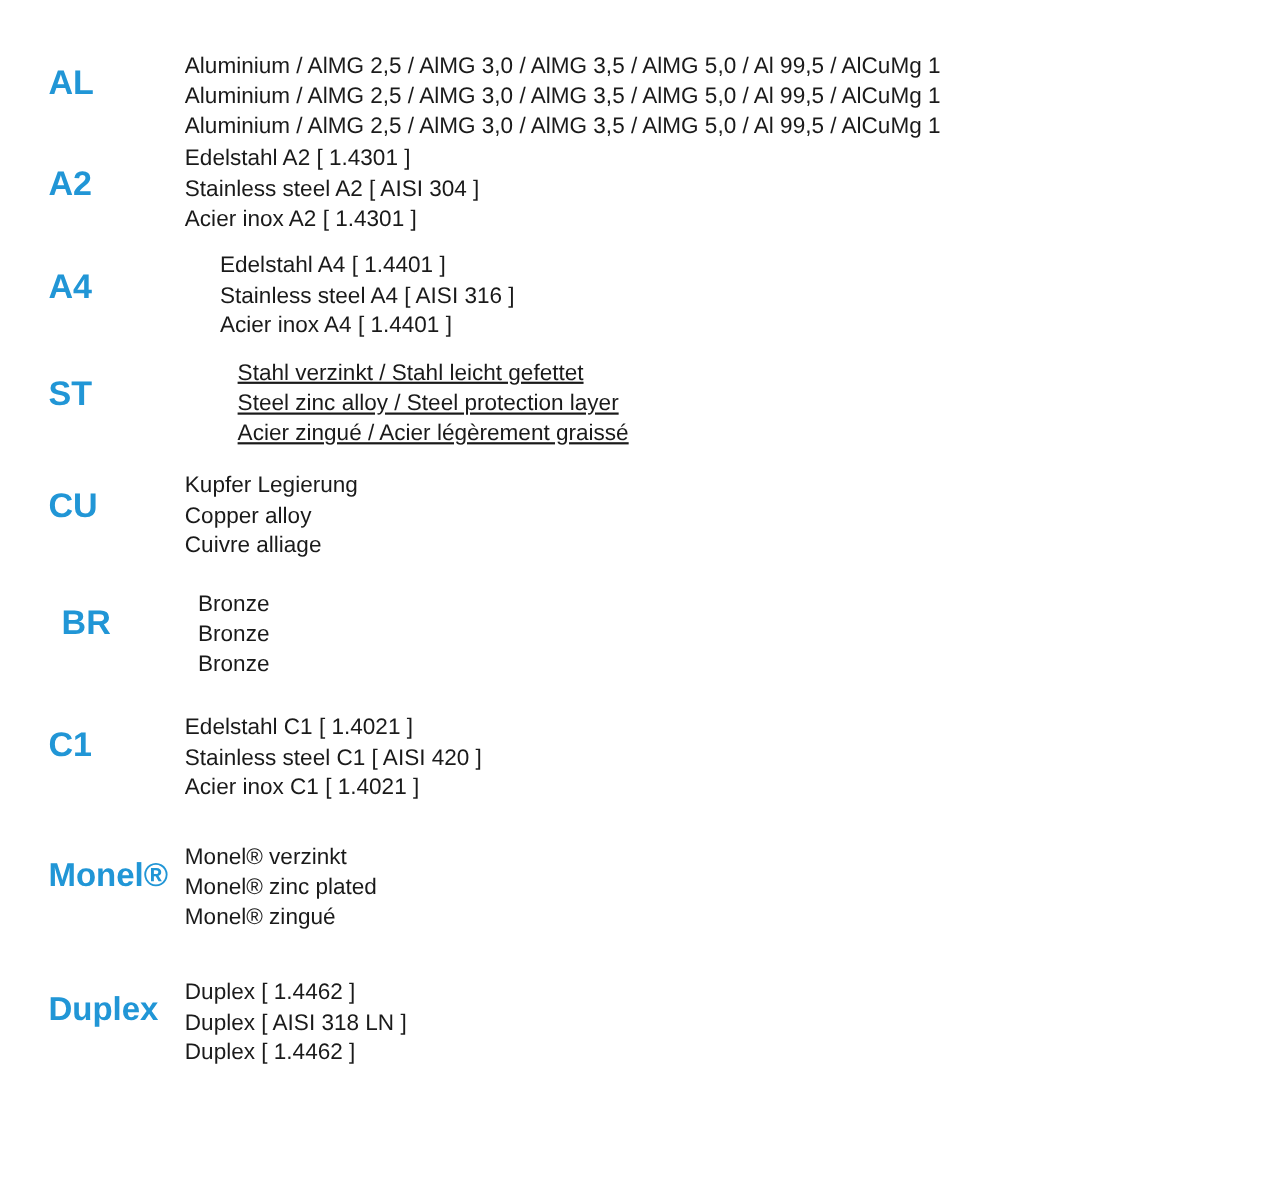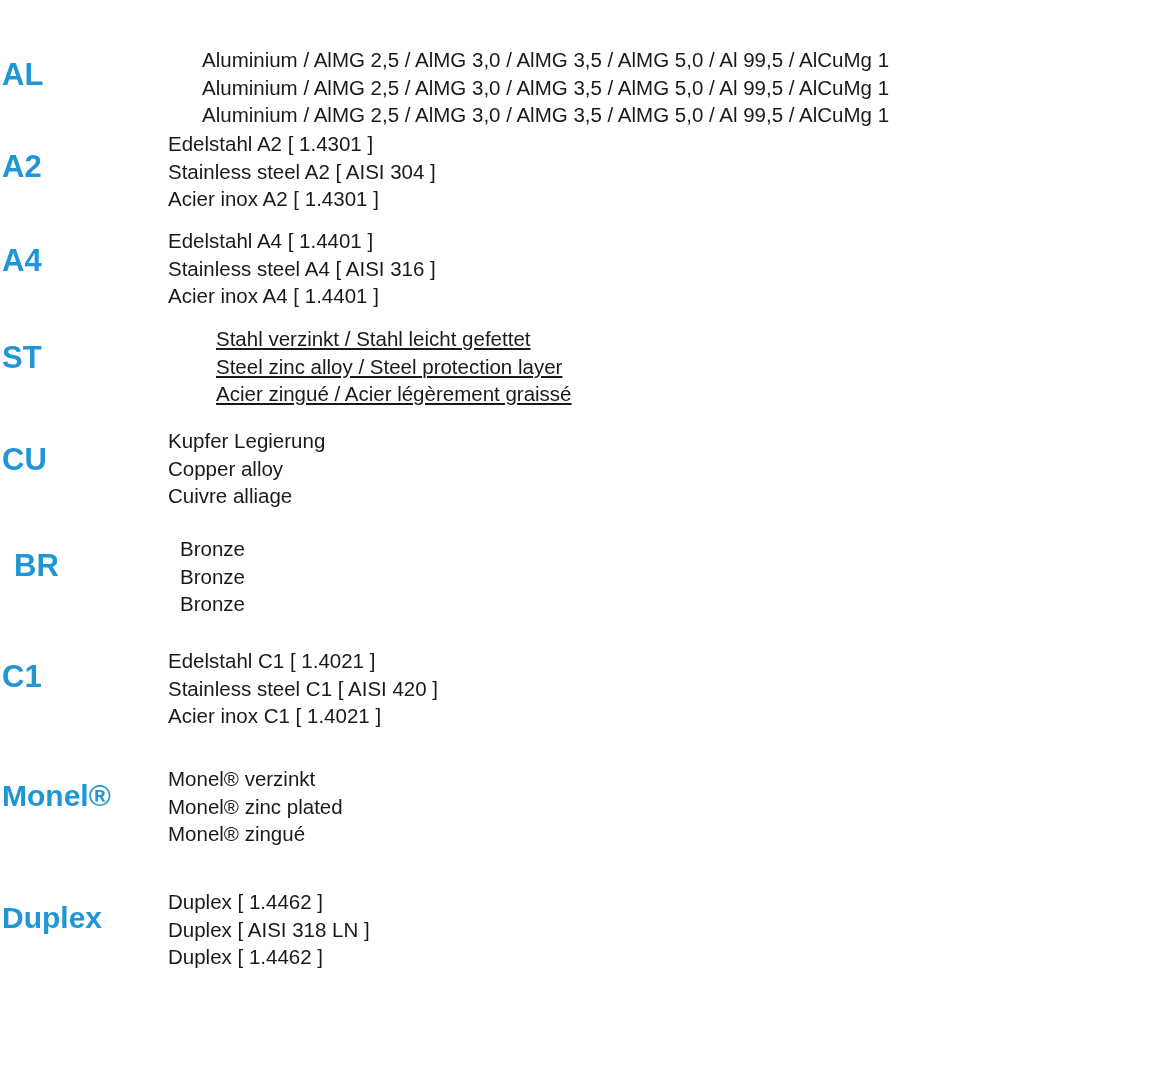--- a/index.html
+++ b/index.html
@@ -39,53 +39,54 @@
     padding-left: 2px;
     display: flex;
     align-items: center;
   }
   .code {
     color: #2196d6;
     font-weight: bold;
     font-size: 31px;
     line-height: 34px;
     white-space: nowrap;
+    margin-left: 42px;
   }
   .desc-cell {
     flex: 1 1 auto;
     box-sizing: border-box;
     padding-top: 2px;
   }
   .desc-line {
     font-size: 20.5px;
     line-height: 27.5px;
     color: #1a1a1a;
     white-space: nowrap;
   }
   
   .row-al      { height: 90px; }
   .row-al .code-cell { height: 90px; }
   .row-a2      { height: 93px; padding-top: 0; }
   .row-a2 .code-cell { height: 93px; }
-  .row-a4      { height: 96px; }
+  .row-a4      { height: 96px; gap: 32px; }
   .row-a4 .code-cell { height: 96px; }
   .row-st      { height: 98px; gap: 48px; }
   .row-st .code-cell { height: 98px; }
   .row-cu      { height: 105px; }
   .row-cu .code-cell { height: 105px; }
   .row-br      { height: 108px; padding-left: 12px; }
   .row-br .code-cell { height: 108px; }
   .row-c1      { height: 114px; }
   .row-c1 .code-cell { height: 114px; }
   .row-monel   { height: 124px; }
   .row-monel .code-cell { height: 124px; }
   .row-duplex  { height: 120px; }
   .row-duplex .code-cell { height: 120px; }
 
-  .row-al .desc-cell { padding-top: 16px; margin-left: 34px; }
+  .row-al .desc-cell { padding-top: 16px; }
   .row-a2 .desc-cell { padding-top: 10px; }
   .row-a4 .desc-cell { padding-top: 14px; }
   .row-st .desc-cell { padding-top: 16px; text-decoration: underline; }
   .row-cu .desc-cell { padding-top: 20px; }
   .row-br .desc-cell { padding-top: 23px; }
   .row-c1 .desc-cell { padding-top: 27px; }
   .row-monel .desc-cell { padding-top: 31px; }
   .row-duplex .desc-cell { padding-top: 30px; }
 
   .row-monel .code { font-size: 30px; }

